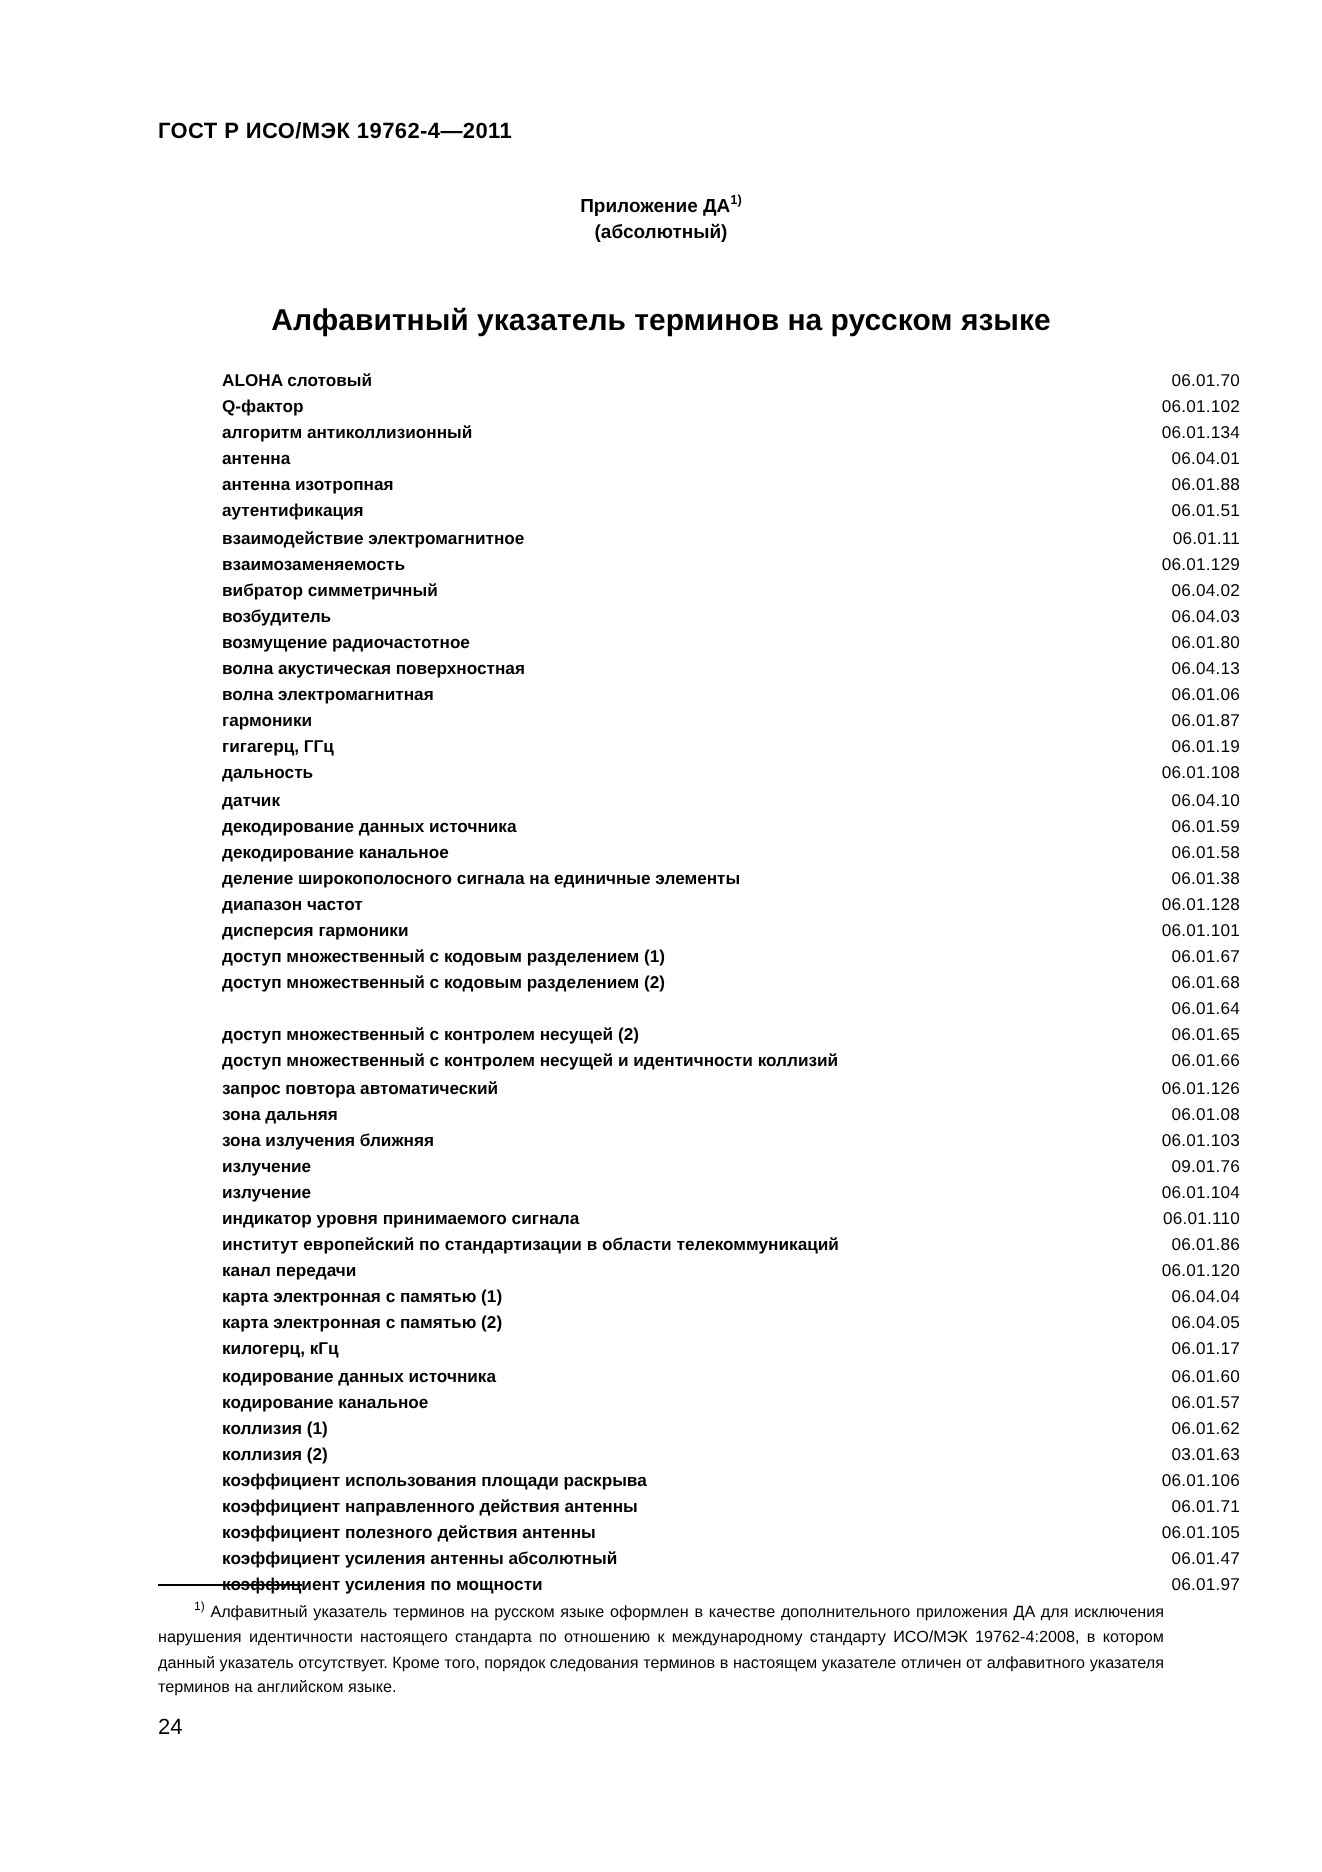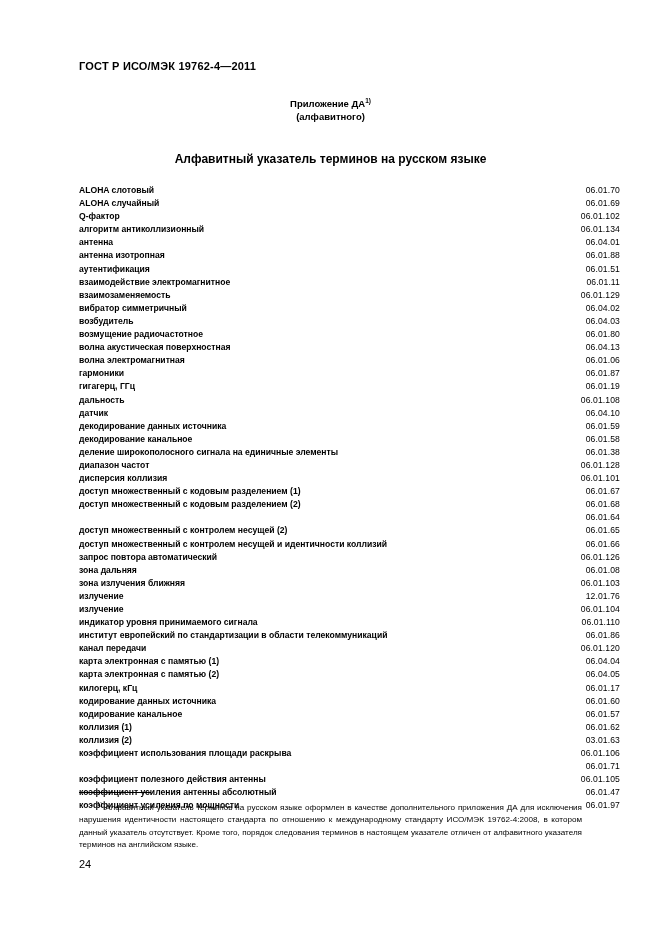--- a/index.html
+++ b/index.html
@@ -44,36 +44,37 @@
   }
   .annex-sub {
     font-weight: bold;
   }
   .index-title {
     position: absolute;
     left: 0;
     top: 152px;
     width: 661px;
     text-align: center;
-    font-size: 12px;
+    font-size: 15px;
     font-weight: bold;
   }
   .index-list {
     position: absolute;
     left: 79px;
     top: 184px;
     width: 541px;
   }
   .index-row {
     position: relative;
     height: 13.1px;
     line-height: 13.1px;
     font-size: 8.6px;
     font-weight: bold;
     white-space: nowrap;
+    margin-left: 32px;
   }
   .index-term {
     position: absolute;
     left: 0;
     top: 0;
   }
   .index-code {
     position: absolute;
     right: 0;
     top: 0;
@@ -115,35 +116,31 @@
 </style>
 </head>
 <body>
 
 <div class="page">
 
   <div class="doc-header">ГОСТ Р ИСО/МЭК 19762-4—2011</div>
 
   <div class="annex-block">
     <div class="annex-title"><span>Приложение ДА</span><sup>1)</sup></div>
-    <div class="annex-sub">(алфавитного)</div>
+    <div class="annex-sub">(абсолютный)</div>
   </div>
 
   <div class="index-title">Алфавитный указатель терминов на русском языке</div>
 
   <div class="index-list">
       <div class="index-row">
         <span class="index-term">ALOHA слотовый</span>
         <span class="index-code">06.01.70</span>
       </div>
       <div class="index-row">
-        <span class="index-term">ALOHA случайный</span>
-        <span class="index-code">06.01.69</span>
-      </div>
-      <div class="index-row">
         <span class="index-term">Q-фактор</span>
         <span class="index-code">06.01.102</span>
       </div>
       <div class="index-row">
         <span class="index-term">алгоритм антиколлизионный</span>
         <span class="index-code">06.01.134</span>
       </div>
       <div class="index-row">
         <span class="index-term">антенна</span>
         <span class="index-code">06.04.01</span>
@@ -210,21 +207,21 @@
       </div>
       <div class="index-row">
         <span class="index-term">деление широкополосного сигнала на единичные элементы</span>
         <span class="index-code">06.01.38</span>
       </div>
       <div class="index-row">
         <span class="index-term">диапазон частот</span>
         <span class="index-code">06.01.128</span>
       </div>
       <div class="index-row">
-        <span class="index-term">дисперсия коллизия</span>
+        <span class="index-term">дисперсия гармоники</span>
         <span class="index-code">06.01.101</span>
       </div>
       <div class="index-row">
         <span class="index-term">доступ множественный с кодовым разделением (1)</span>
         <span class="index-code">06.01.67</span>
       </div>
       <div class="index-row">
         <span class="index-term">доступ множественный с кодовым разделением (2)</span>
         <span class="index-code">06.01.68</span>
       </div>
@@ -246,21 +243,21 @@
       <div class="index-row">
         <span class="index-term">зона дальняя</span>
         <span class="index-code">06.01.08</span>
       </div>
       <div class="index-row">
         <span class="index-term">зона излучения ближняя</span>
         <span class="index-code">06.01.103</span>
       </div>
       <div class="index-row">
         <span class="index-term">излучение</span>
-        <span class="index-code">12.01.76</span>
+        <span class="index-code">09.01.76</span>
       </div>
       <div class="index-row">
         <span class="index-term">излучение</span>
         <span class="index-code">06.01.104</span>
       </div>
       <div class="index-row">
         <span class="index-term">индикатор уровня принимаемого сигнала</span>
         <span class="index-code">06.01.110</span>
       </div>
       <div class="index-row">
@@ -297,20 +294,21 @@
       </div>
       <div class="index-row">
         <span class="index-term">коллизия (2)</span>
         <span class="index-code">03.01.63</span>
       </div>
       <div class="index-row">
         <span class="index-term">коэффициент использования площади раскрыва</span>
         <span class="index-code">06.01.106</span>
       </div>
       <div class="index-row">
+        <span class="index-term">коэффициент направленного действия антенны</span>
         <span class="index-code">06.01.71</span>
       </div>
       <div class="index-row">
         <span class="index-term">коэффициент полезного действия антенны</span>
         <span class="index-code">06.01.105</span>
       </div>
       <div class="index-row">
         <span class="index-term">коэффициент усиления антенны абсолютный</span>
         <span class="index-code">06.01.47</span>
       </div>

